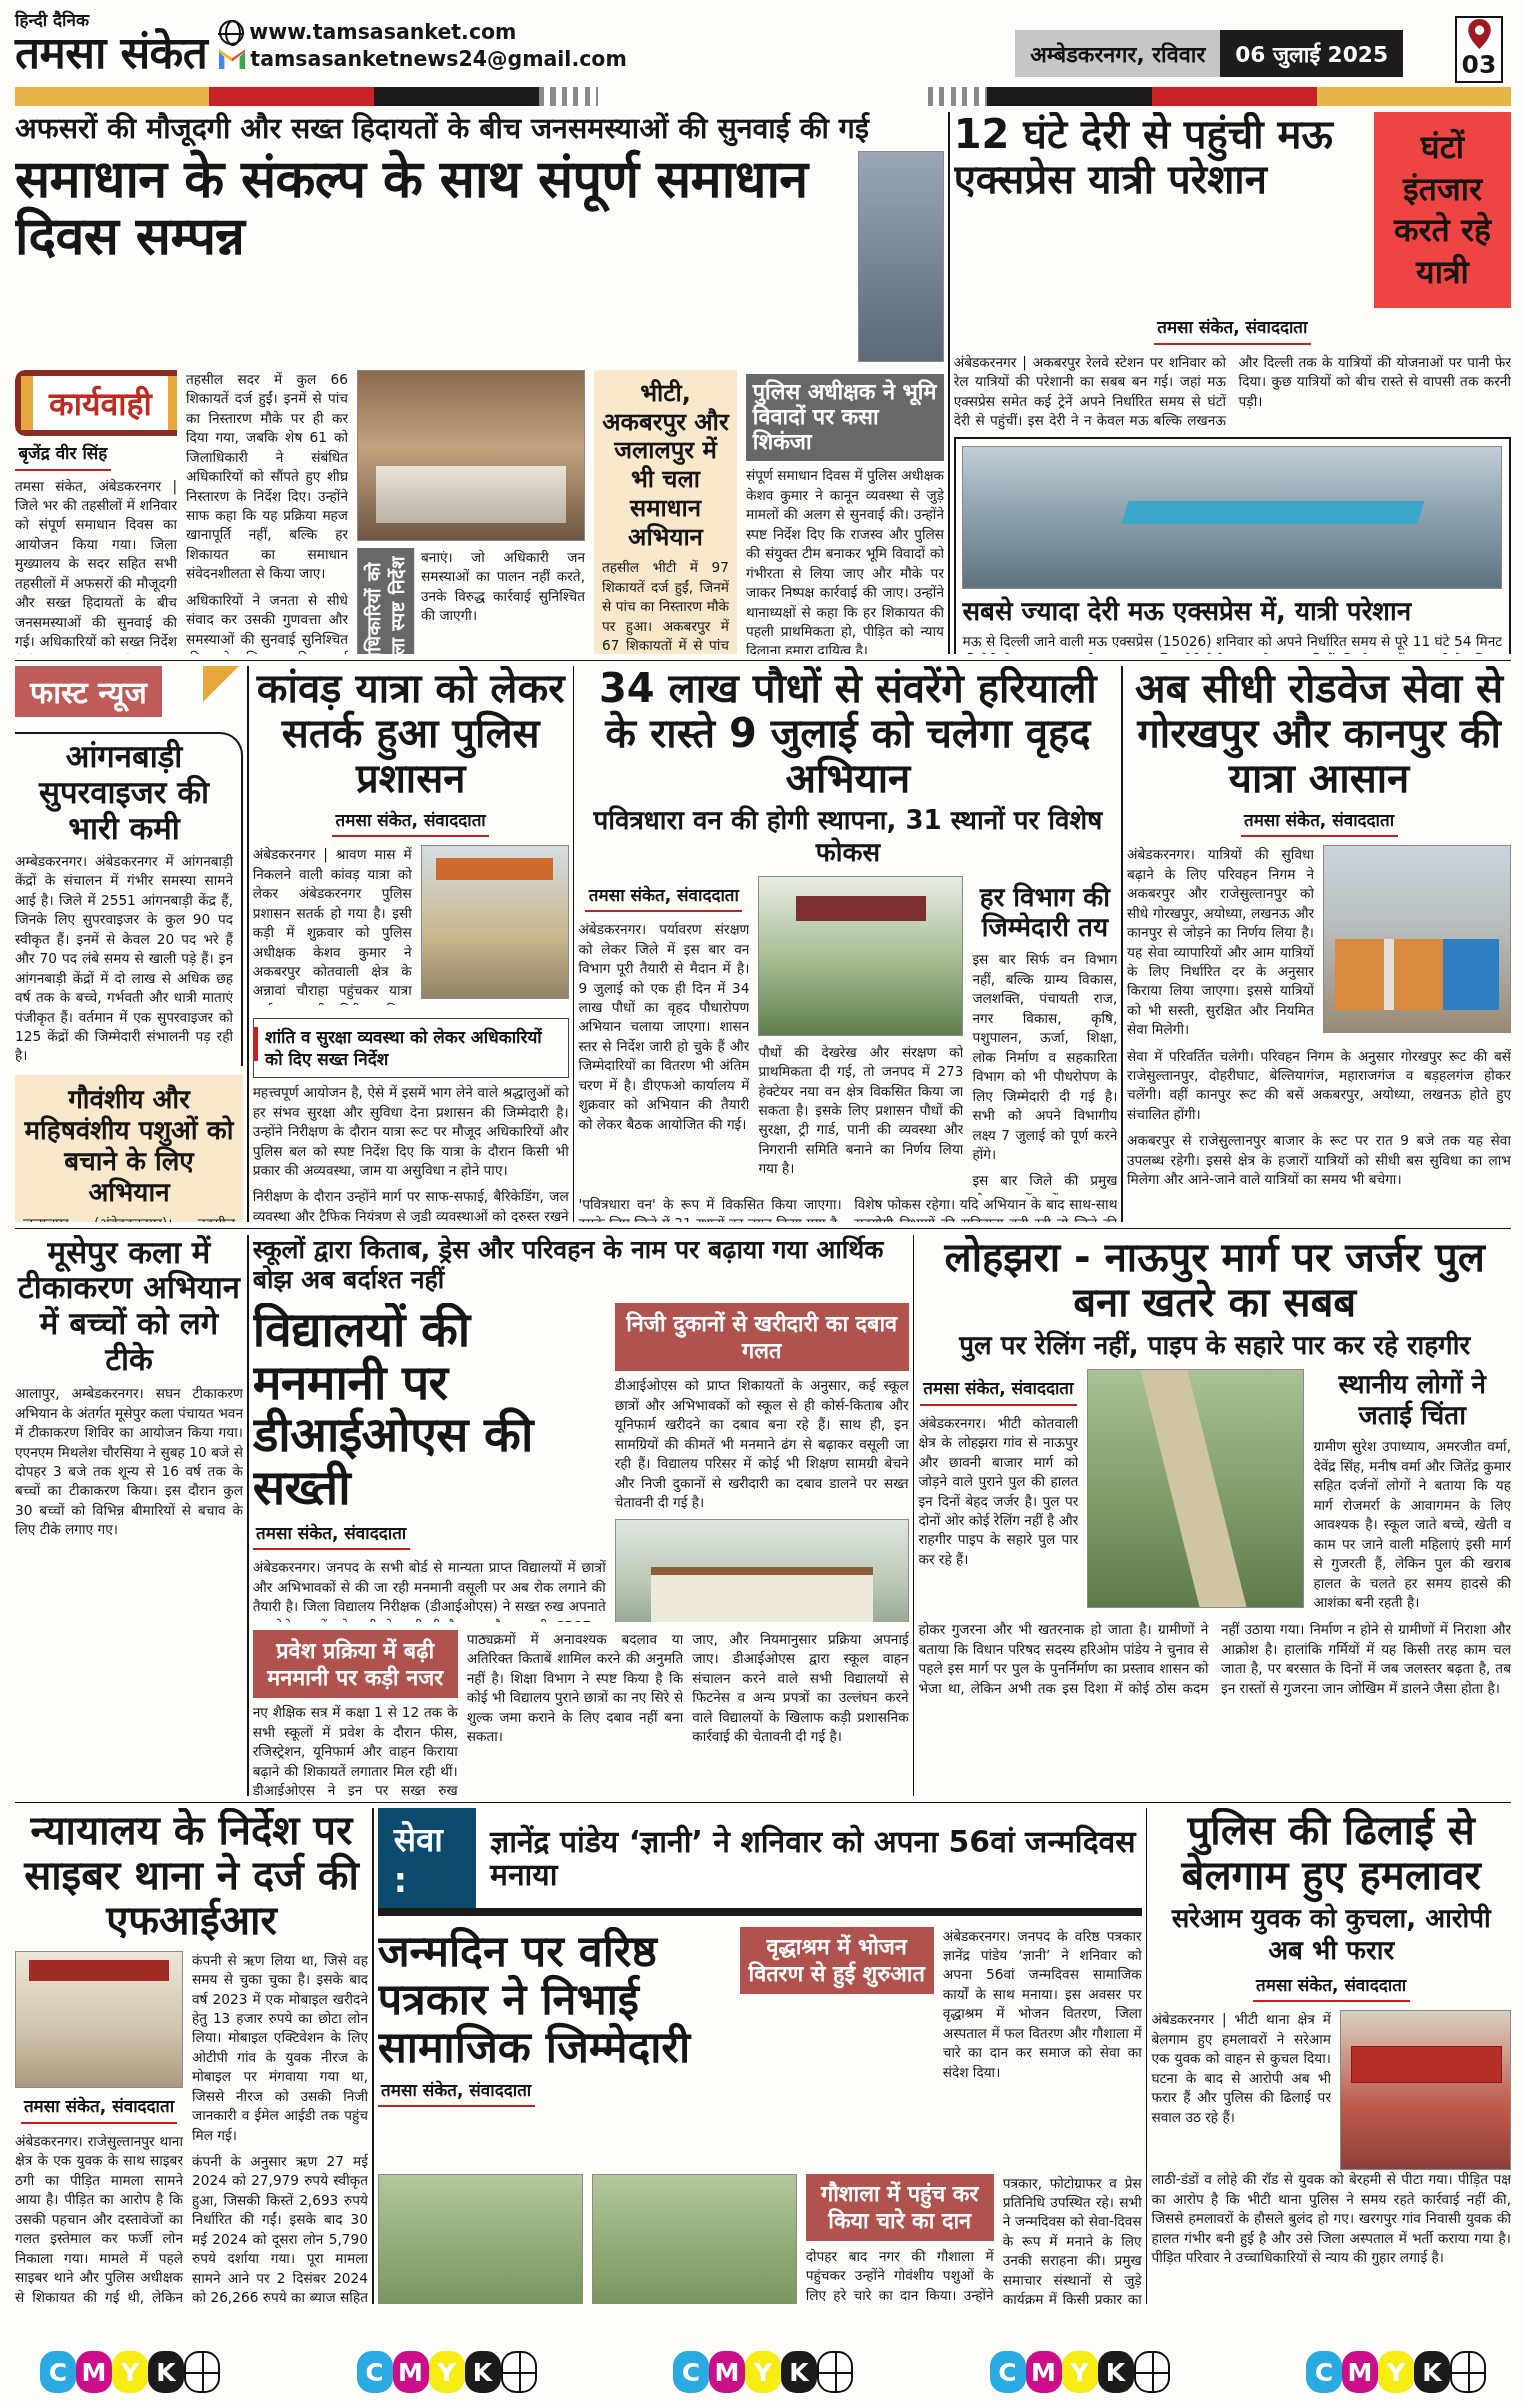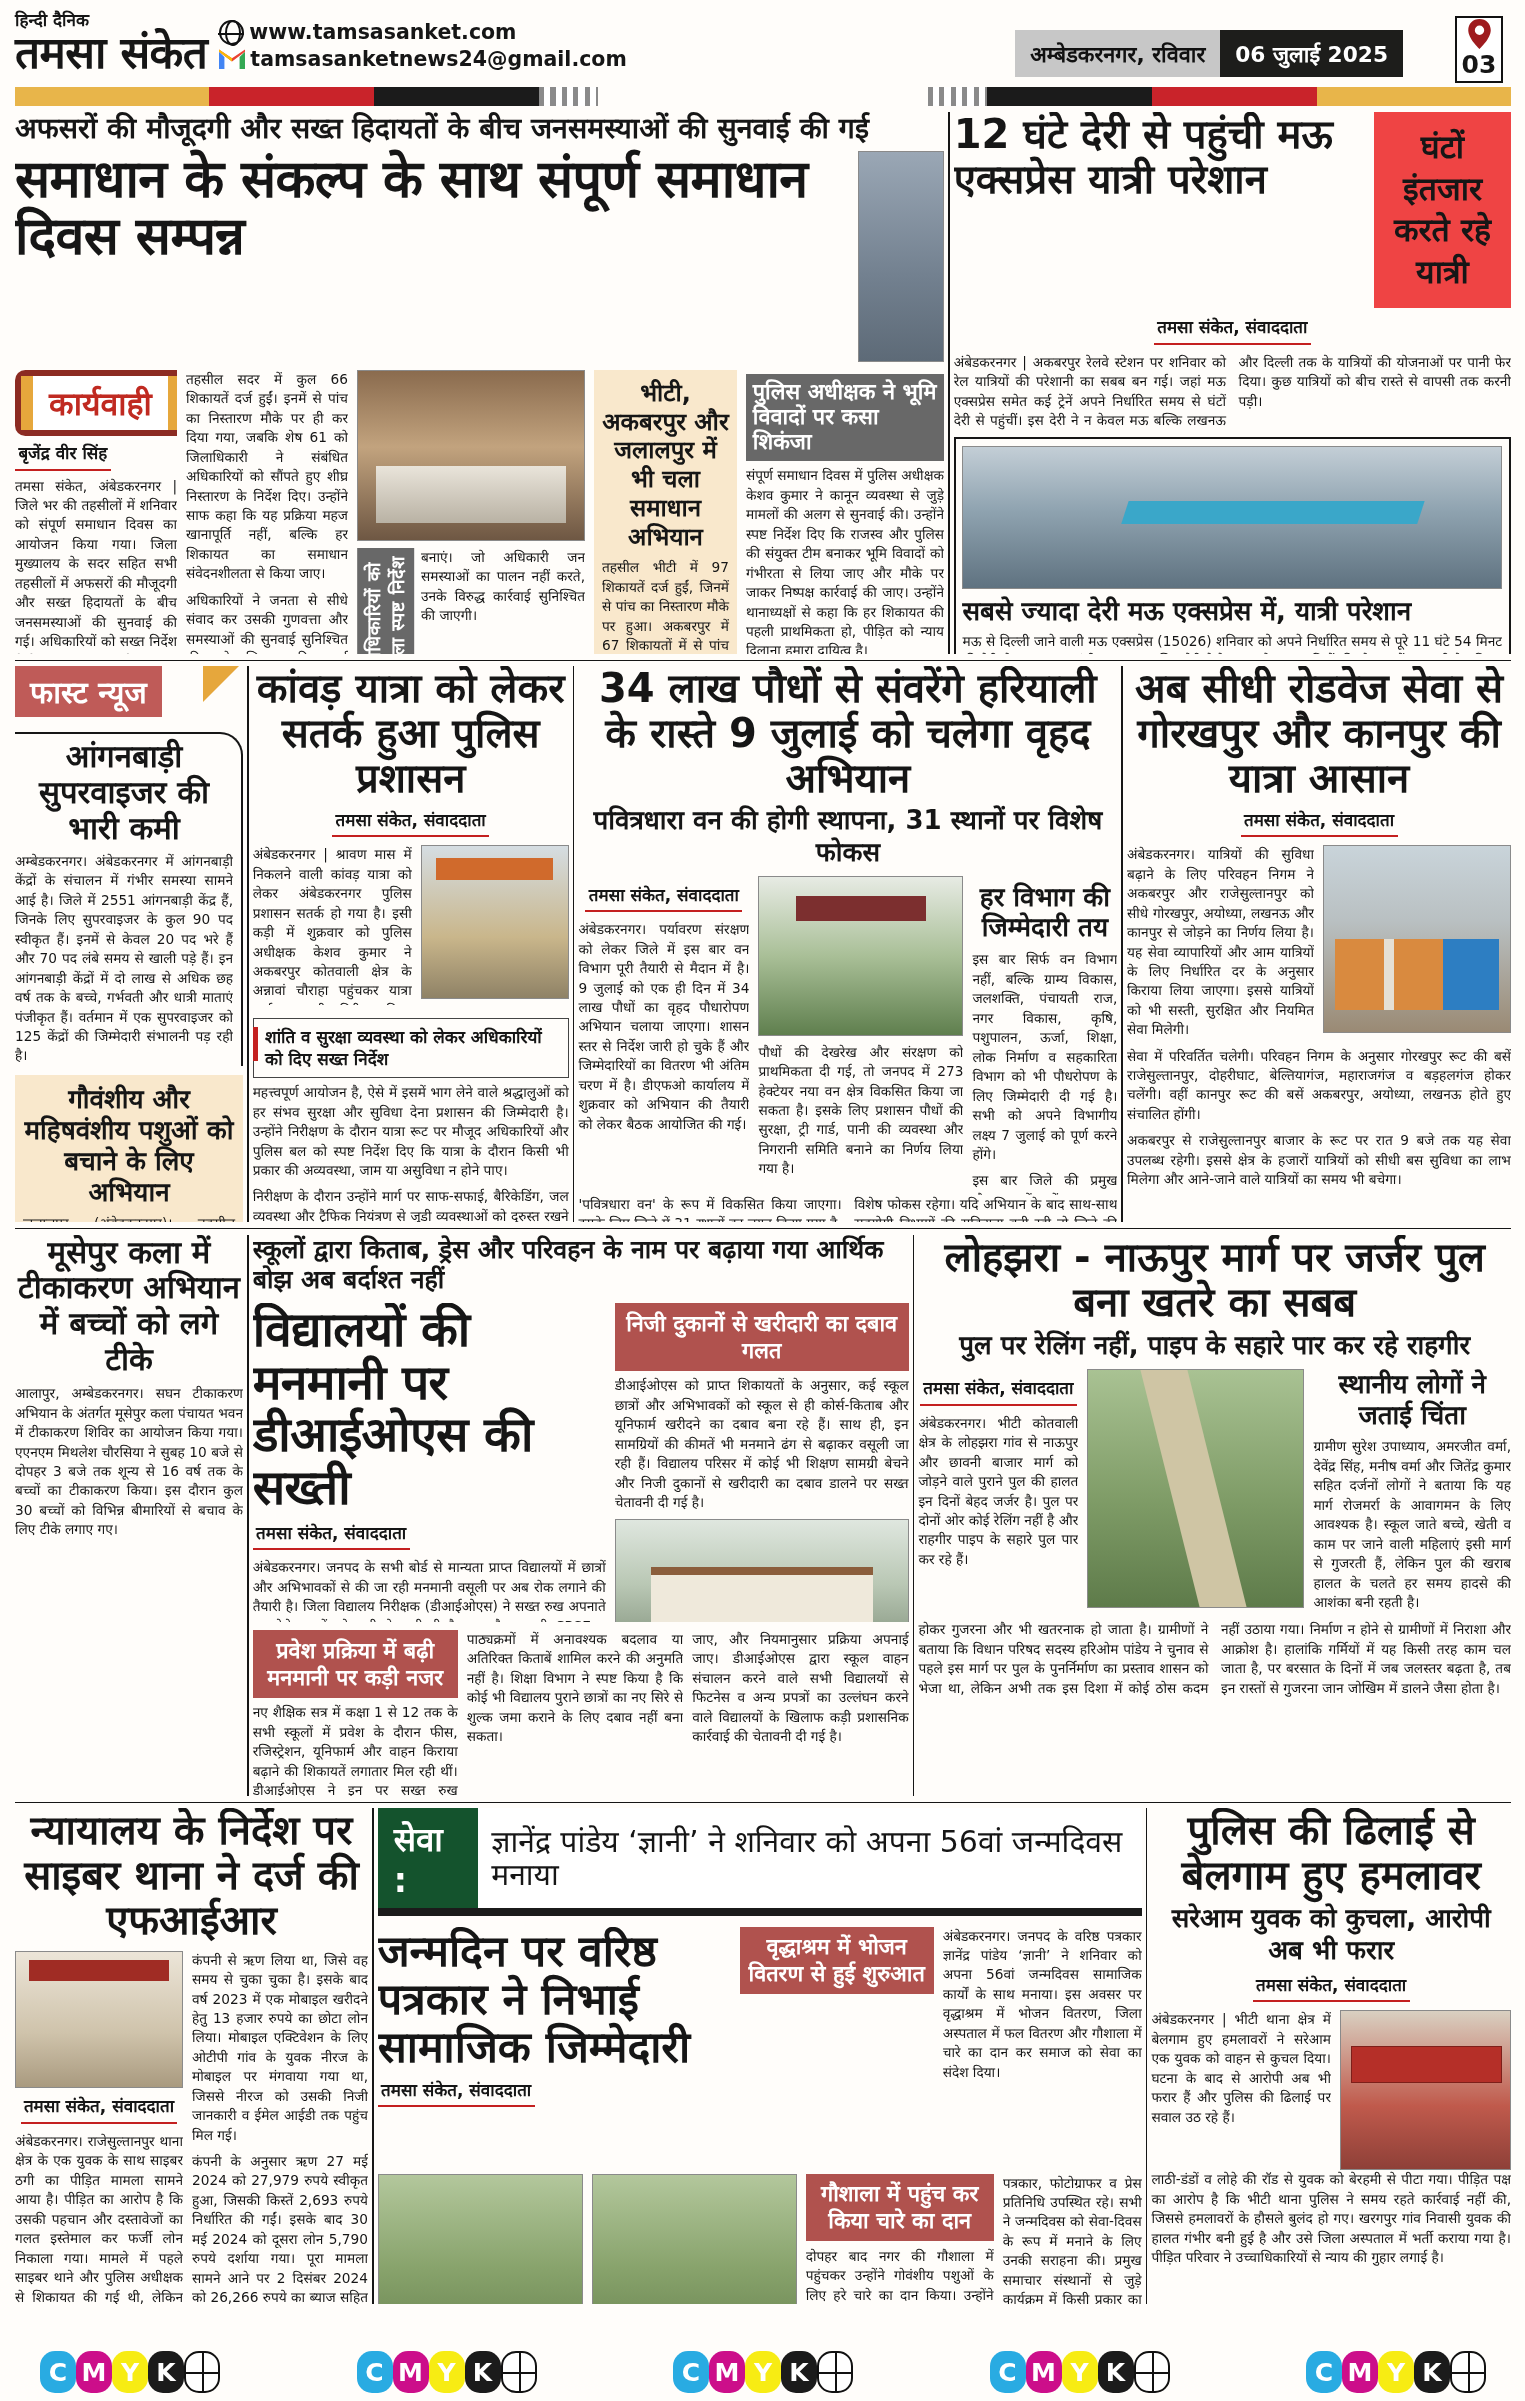--- a/index.html
+++ b/index.html
@@ -69,22 +69,22 @@
   .karyavahi-outer { background:#8C2B22; border-radius:10.3px; padding:5.7px; width:171px; }
   .karyavahi-inner { background:#fff; border-left:12.5px solid #E6A73C; border-right:12.5px solid #E6A73C; text-align:center; font-size:32px; font-weight:800; color:#C02A21; padding:5.7px 2.3px; }
 
   .fn-label-wrap { position:relative; margin-bottom:15px; }
   .fn-label { display:inline-block; background:#BF5B58; color:#fff; font-size:30px; font-weight:800; padding:4.6px 15px; }
   .fn-corner { position:absolute; top:0; left:188px; border-top:36px solid #E6A73C; border-right:36px solid transparent; }
   .fn-item { border-bottom:0; margin-bottom:9px; }
   .fn-frame { border-right:2.3px solid #161616; border-top:2.3px solid #161616; border-radius:0 23px 0 0; padding:5.7px 8px 0 0; }
 
   .seva-band { display:flex; align-items:center; gap:13.7px; background:#fff; border-bottom:8px solid #1b1b1b; margin-bottom:10.3px; }
-  .seva-label { background:#14532d; color:#fff; font-size:33px; font-weight:800; padding:8px 16px; }
-  .seva-kicker { font-size:30px; font-weight:400; line-height:1.1; }
+  .seva-label { background:#0c4a6e; color:#fff; font-size:33px; font-weight:800; padding:8px 16px; }
+  .seva-kicker { font-size:30px; font-weight:700; line-height:1.1; }
 
   
   .ph-officials { background:linear-gradient(180deg,#9aa7b5,#72808f 60%,#5d6a77); }
   .ph-meeting { background:linear-gradient(180deg,#8a6b4e 0%,#c2a37e 45%,#6e5743 100%); }
   .ph-meeting::after { content:""; position:absolute; left:8%; bottom:10%; width:84%; height:34%; background:linear-gradient(180deg,#e9e4da,#b9b2a4); }
   .ph-station { background:linear-gradient(180deg,#c3ced6 0%,#8fa3b0 45%,#5f7280 100%); }
   .ph-station::after { content:""; position:absolute; left:30%; top:38%; width:55%; height:16%; background:#3aa7c9; transform:skewX(-18deg); }
   .ph-police { background:linear-gradient(180deg,#d5dde2 0%,#c9b68b 60%,#8f8266 100%); }
   .ph-police::after { content:""; position:absolute; left:10%; top:8%; width:80%; height:14%; background:#d06a2c; }
   .ph-forest { background:linear-gradient(180deg,#e7ebe4 0%,#a9bf97 50%,#5f7f4e 100%); }

